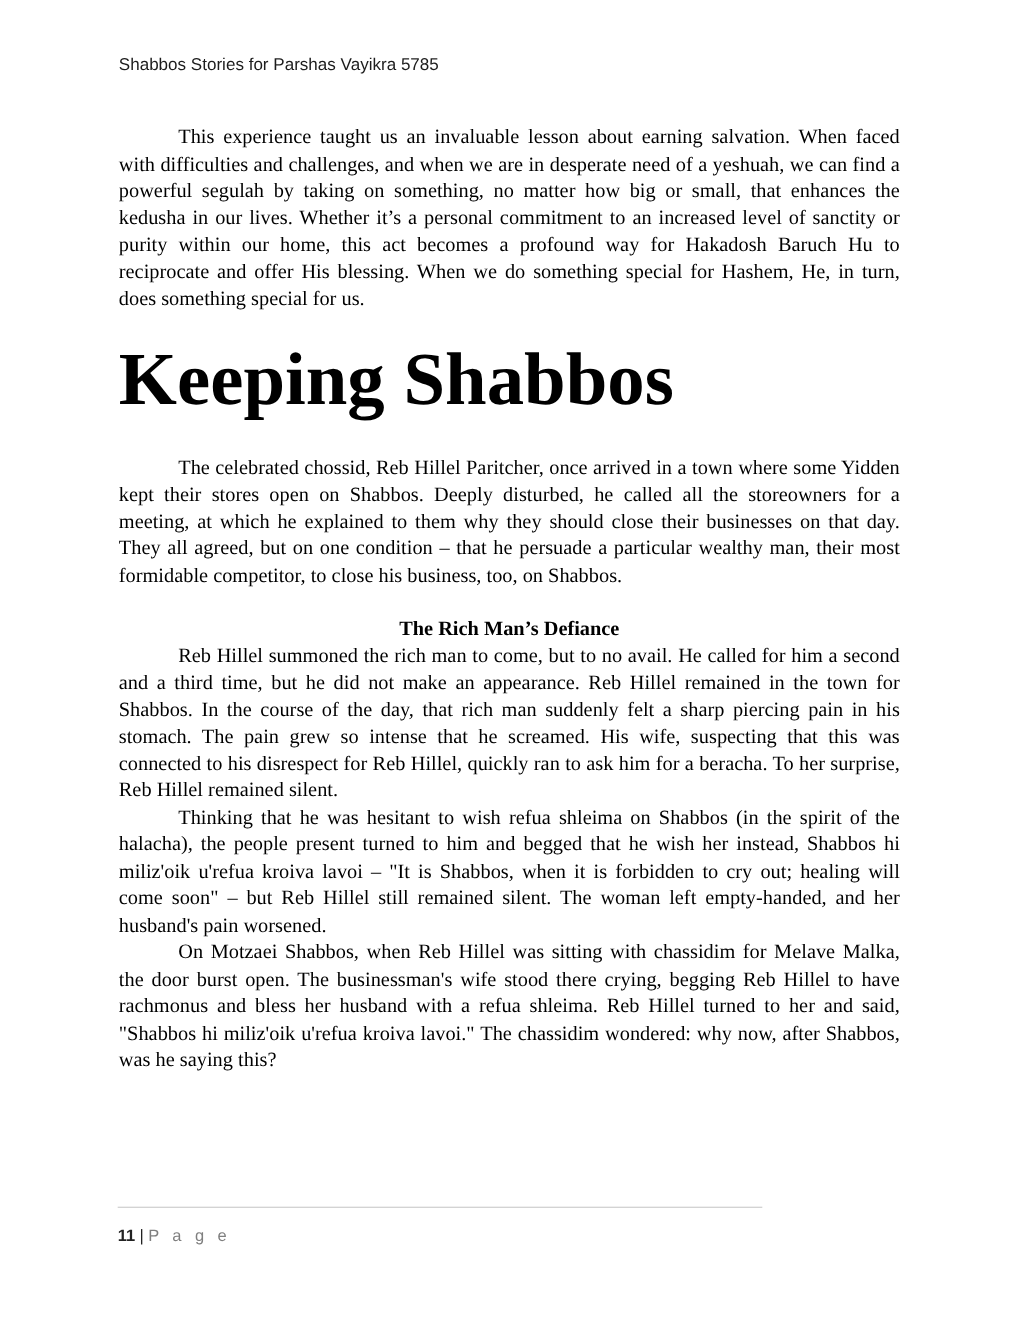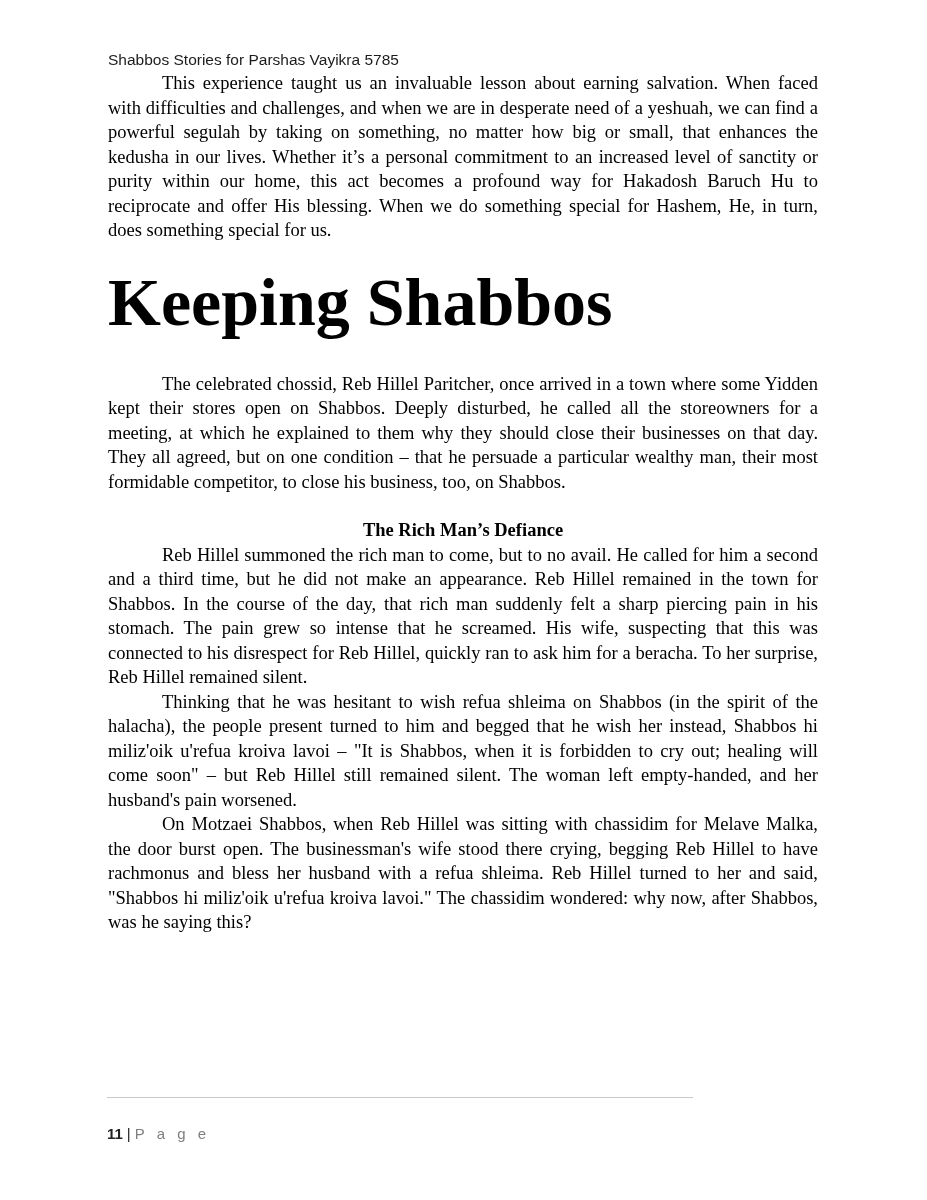--- a/index.html
+++ b/index.html
@@ -28,21 +28,21 @@
     font-family: "Liberation Sans", sans-serif;
     font-size: 15.5px;
     line-height: 20px;
     color: #1c1c1c;
   }
   .content {
     position: absolute;
     top: 0;
     left: 108px;
     width: 710px;
-    padding-top: 71px;
+    padding-top: 113px;
   }
   p.body-par {
     margin: 0;
     font-size: 18.5px;
     line-height: 24.5px;
     text-align: justify;
     text-indent: 54px;
     color: #000000;
   }
   h1.doc-title {
@@ -64,21 +64,21 @@
     font-weight: bold;
     text-align: center;
     color: #000000;
   }
   .doc-footer {
     position: absolute;
     top: 1097px;
     left: 107px;
     right: 108px;
     border-top: 1px solid #c9c9c9;
-    padding-top: 27px;
+    padding-top: 17px;
     font-family: "Liberation Sans", sans-serif;
     font-size: 15px;
     line-height: 18px;
   }
   .footer-pagenum {
     font-weight: bold;
     color: #222222;
   }
   .footer-sep {
     color: #222222;

